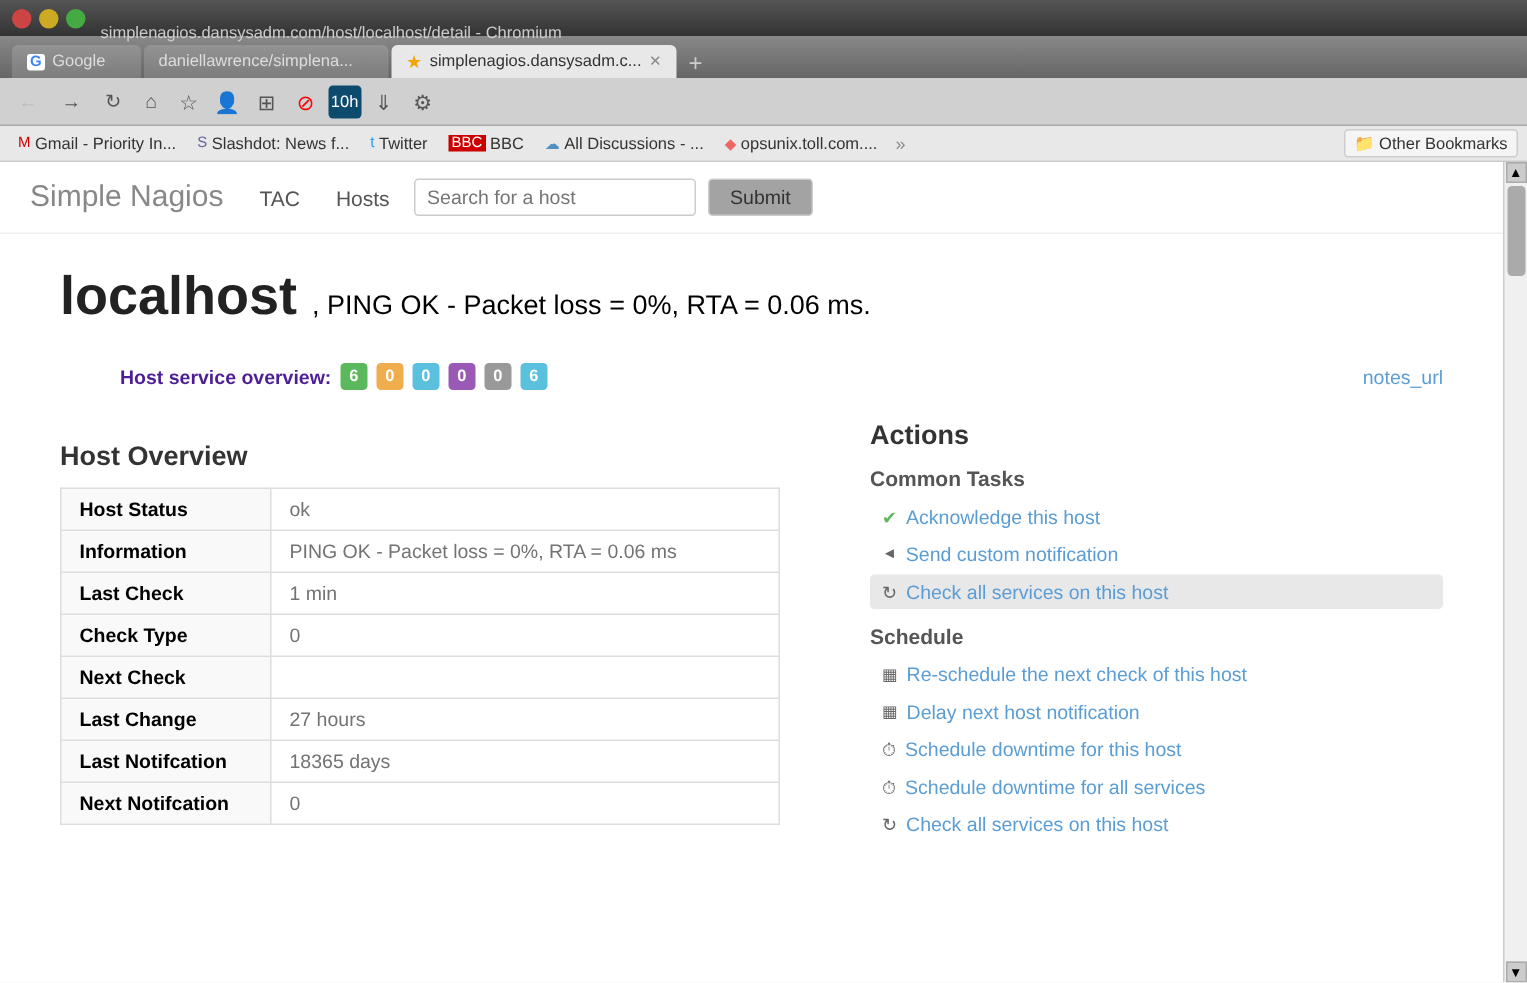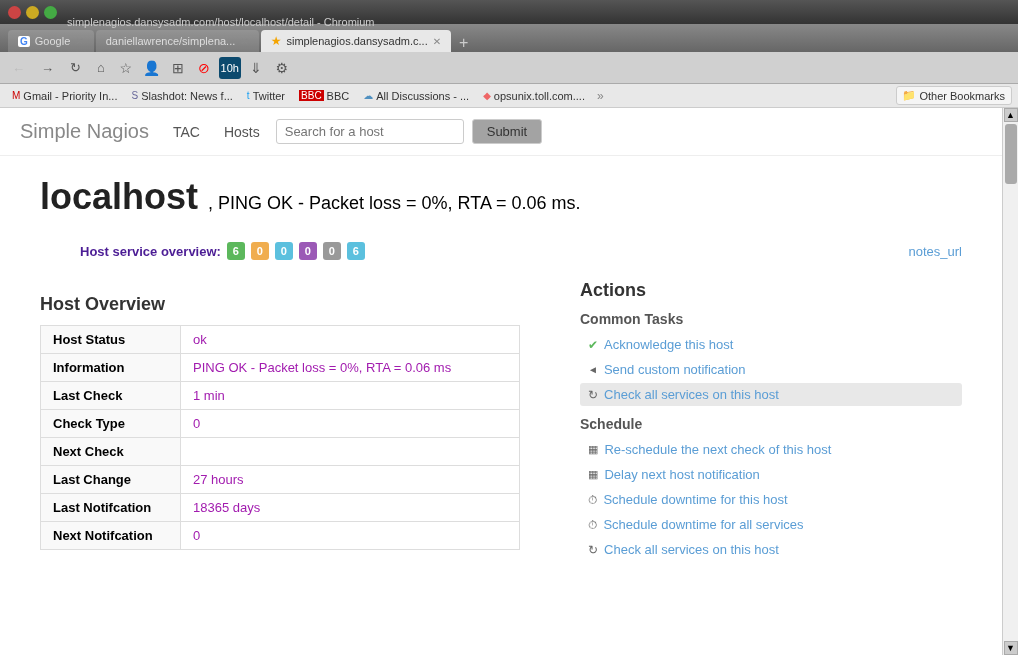--- a/index.html
+++ b/index.html
@@ -272,21 +272,21 @@
       font-size: 13px;
       vertical-align: middle;
     }
     .overview-table tr td:first-child {
       font-weight: bold;
       background: #f9f9f9;
       white-space: nowrap;
       width: 140px;
     }
     .overview-table tr td:last-child {
-      color: #a21caf;
+      color: #737373;
     }
 
     
     .actions-section {
       flex: 1;
     }
     .actions-section h2 {
       font-size: 18px;
       font-weight: bold;
       color: #333;

